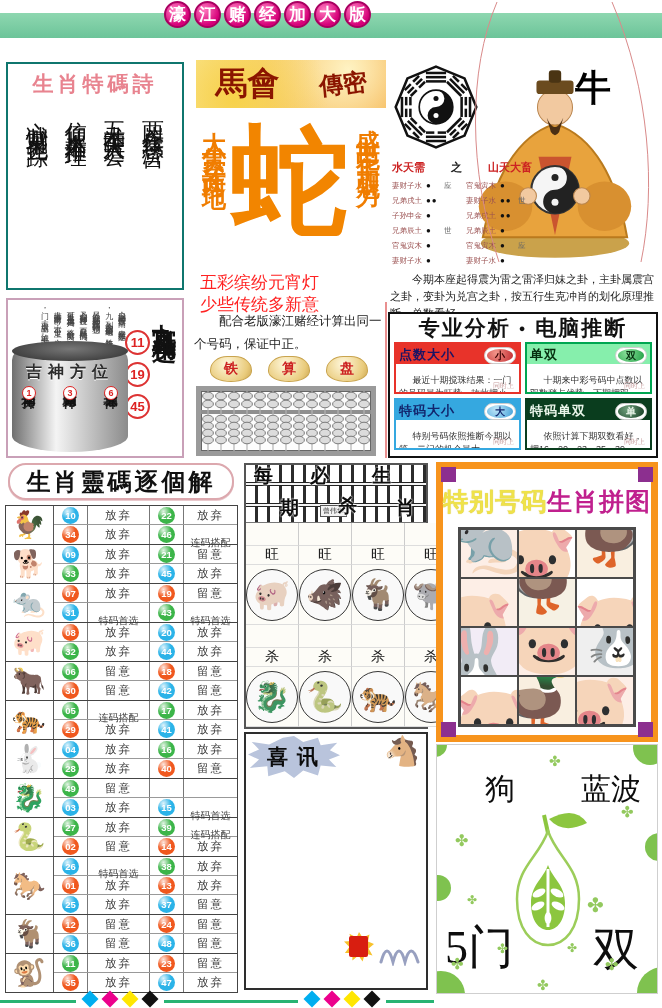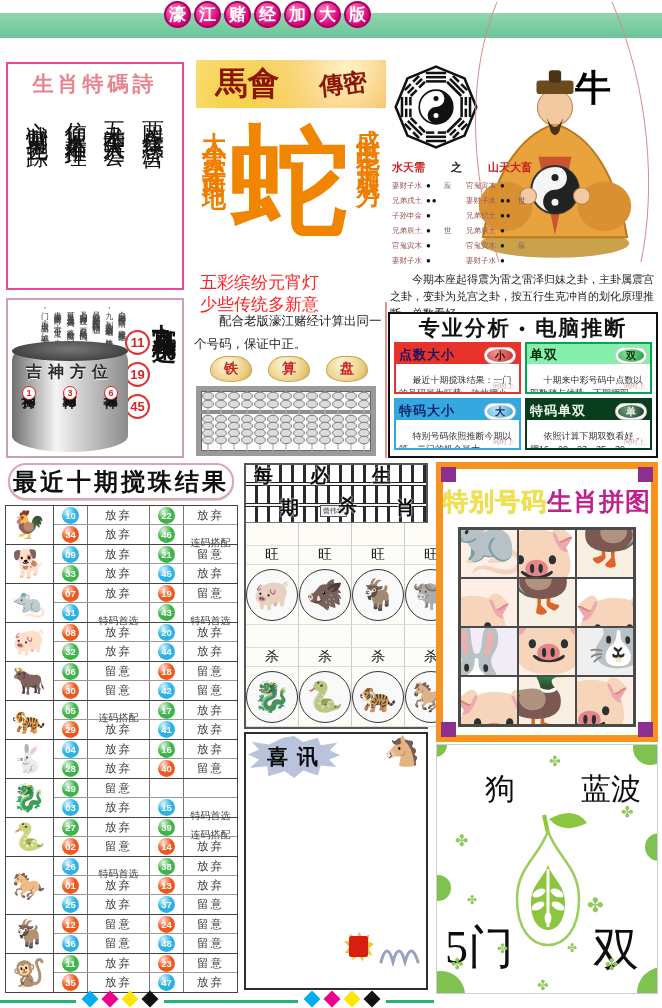--- a/index.html
+++ b/index.html
@@ -13,21 +13,21 @@
   .title-row{position:absolute;top:1px;left:164px;display:flex;gap:3px;}
   .tcircle{width:27px;height:27px;border-radius:50%;
            background:radial-gradient(circle at 35% 30%,#ff7dc0,#d60079 70%);
            border:2px solid #a80061;color:#fff;font-weight:bold;font-size:17px;
            display:flex;align-items:center;justify-content:center;}
   .result-line{position:absolute;top:36px;left:140px;width:340px;text-align:center;
                font-size:17px;font-weight:bold;color:#ff0f0f;letter-spacing:.5px;
                text-shadow:1.4px 1.4px 0 #1a1a1a;}
 
   
-  .poem-box{position:absolute;left:6px;top:62px;width:178px;height:228px;border:2px solid #ec4899;background:#fff;}
+  .poem-box{position:absolute;left:6px;top:62px;width:178px;height:228px;border:2px solid #0f766e;background:#fff;}
   .poem-title{position:absolute;top:6px;width:100%;text-align:center;color:#e8838f;
               font-size:21px;font-weight:bold;letter-spacing:4px;}
   .poem-lines{position:absolute;top:40px;left:14px;right:14px;bottom:8px;
               display:flex;flex-direction:row-reverse;justify-content:space-between;}
   .vline{writing-mode:vertical-rl;font-size:22px;letter-spacing:4px;color:#111;}
 
   
   .np-box{position:absolute;left:6px;top:298px;width:178px;height:160px;border:2px solid #c9a0b8;background:#fff;}
   .np-title{position:absolute;right:2px;top:4px;height:152px;writing-mode:vertical-rl;
             font-size:24px;font-weight:bold;letter-spacing:3px;color:#111;}
@@ -577,21 +577,21 @@
             <span class="oval-wrap" data-interactable="false">
               <span class="oval" data-interactable="false">单</span>
             </span>
           </div>
           <p class="panel-body" data-interactable="false">依照计算下期双数看好，押16、20、23、35、39、46、48</p>
           <div class="panel-sig" data-interactable="false">同时上</div>
         </section>
       </div>
   </div>
 
-  <div class="ztitle-box" data-interactable="false">最近十期搅珠结果</div>
+  <div class="ztitle-box" data-interactable="false">生肖靈碼逐個解</div>
   <div class="ztable" data-interactable="false" id="ztable">
       <div class="zrow" data-interactable="false">
         <div class="zanimal" data-interactable="false">
           <span data-interactable="false">🐓</span>
         </div>
         <div class="zcells" data-interactable="false">
           <div class="zsub" data-interactable="false">
             <div class="zcell-ball" data-interactable="false">
               <span class="ball ball-blue" data-interactable="false">10</span>
             </div>

